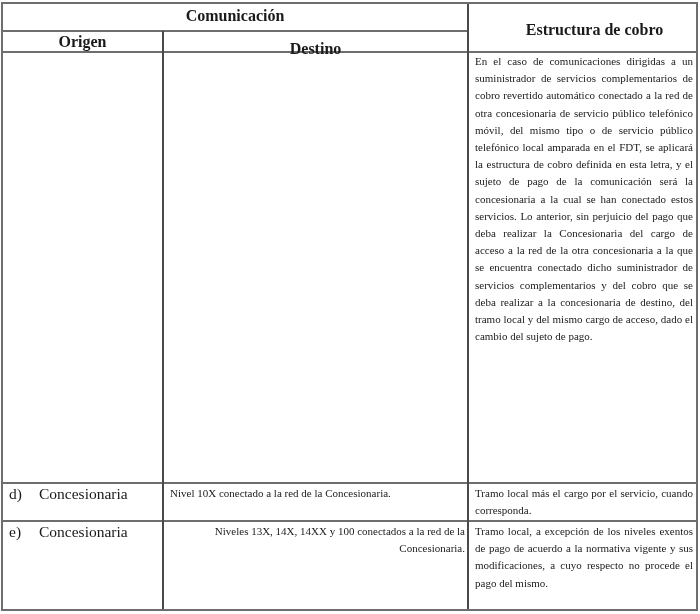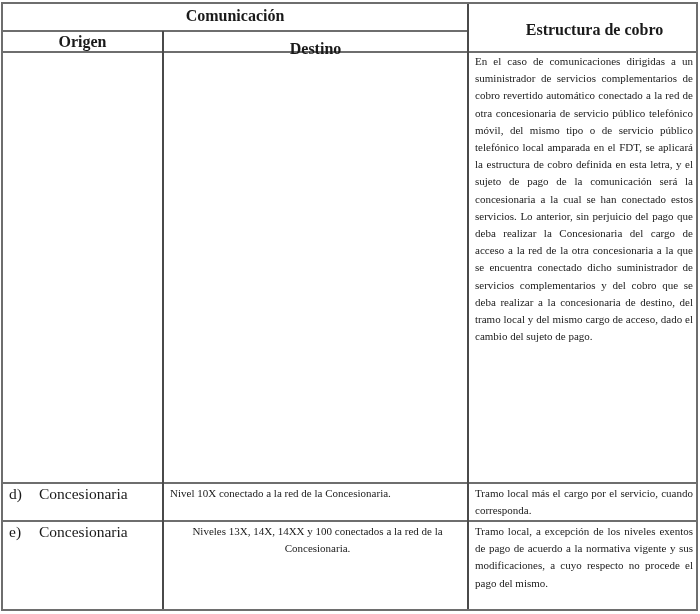--- a/index.html
+++ b/index.html
@@ -10,21 +10,21 @@
     border: 2px solid #6e6e6e;
     box-sizing: border-box;
     font-family: "Liberation Serif", serif;
     color: #1a1a1a;
   }
   .cell { position: absolute; box-sizing: border-box; }
   .vline { position: absolute; width: 2px; background: #4a4a4a; }
   .hline { position: absolute; height: 2px; background: #6e6e6e; }
   .hdr { font-weight: bold; font-size: 16px; text-align: center; }
   .body { font-size: 11px; line-height: 17.2px; text-align: justify; }
-  .body.left { text-align: center; }
+  .body.left { text-align: right; }
   .rowlbl { font-size: 15.5px; line-height: 17.2px; display: flex; }
   .rowlbl .letter { width: 30px; padding-left: 6px; }
 </style>
 </head>
 <body>
 
 <div class="tbl">
 
   <div class="hline" style="left:0; width:464px; top:26px;"></div>
   <div class="hline" style="left:0; width:693px; top:47px;"></div>

